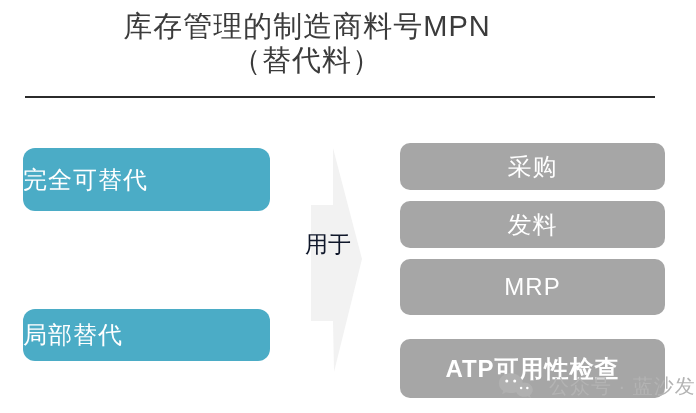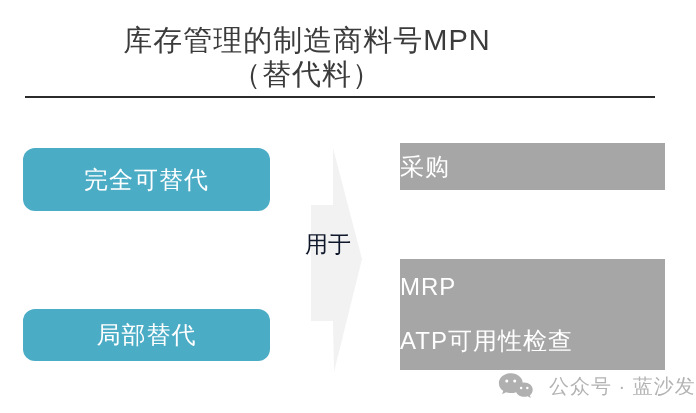--- a/index.html
+++ b/index.html
@@ -1,47 +1,47 @@
 <!DOCTYPE html>
 <html><head>
 <meta charset="utf-8">
 <style>
   html,body { margin:0; padding:0; background:#ffffff; }
   .canvas {
     position:relative; width:696px; height:413px; background:#ffffff;
     font-family:"Liberation Sans", sans-serif; overflow:hidden;
   }
   .title-block {
-    position:absolute; top:23px; left:0; width:614px;
+    position:absolute; top:9px; left:0; width:614px;
     text-align:center; color:#3b3b3b; font-weight:400;
   }
   .title-line { font-size:29px; line-height:34px; letter-spacing:1px; }
   .divider {
     position:absolute; left:25px; top:96px; width:630px; height:2px;
     background:#2b2b2b;
   }
   .teal-box {
     position:absolute; left:23px; width:247px;
     background:#4BACC6; border-radius:12px;
-    display:flex; align-items:center; justify-content:center;
+    display:flex; align-items:center; justify-content:flex-start;
     color:#ffffff; font-size:24px; letter-spacing:1px;
   }
   .teal-1 { top:148px; height:63px; }
   .teal-2 { top:226px; height:68px; }
   .teal-3 { top:309px; height:52px; }
   .gray-box {
     position:absolute; left:400px; width:265px;
-    background:#A6A6A6; border-radius:0;
-    display:flex; align-items:center; 
+    background:#A6A6A6; border-radius:10px;
+    display:flex; align-items:center; justify-content:center;
     color:#ffffff; font-size:24px; letter-spacing:1px;
   }
   .gray-1 { top:143px; height:47px; }
   .gray-2 { top:201px; height:47px; }
   .gray-3 { top:259px; height:56px; }
-  .gray-4 { top:311px; height:59px; }
+  .gray-4 { top:339px; height:59px;font-weight:bold; }
   .arrow-svg { position:absolute; left:0; top:0; width:696px; height:413px; }
   .arrow-label {
     position:absolute; left:305px; top:230px; width:46px;
     text-align:center; color:#0f172a; font-size:23px; line-height:28px;
     word-break:break-all;
   }
   .watermark {
     position:absolute; left:498px; top:371px; height:31px;
     display:flex; align-items:center; gap:16px;
   }
@@ -70,20 +70,23 @@
   </div>
 
   <svg class="arrow-svg" viewBox="0 0 696 413" xmlns="http://www.w3.org/2000/svg" aria-hidden="true">
     <polygon points="311,205 333,205 333,148 362,259 334,372 333,321 311,321" fill="#F2F2F2"></polygon>
   </svg>
   <div class="arrow-label">用于</div>
 
   <div class="gray-box gray-1">
     <span>采购</span>
   </div>
+  <div class="gray-box gray-2">
+    <span>发料</span>
+  </div>
   <div class="gray-box gray-3">
     <span>MRP</span>
   </div>
   <div class="gray-box gray-4">
     <span>ATP可用性检查</span>
   </div>
 
   <div class="watermark">
     <svg class="watermark-icon" viewBox="0 0 36 31" xmlns="http://www.w3.org/2000/svg" aria-hidden="true">
       <g fill="#b0b0b0">

